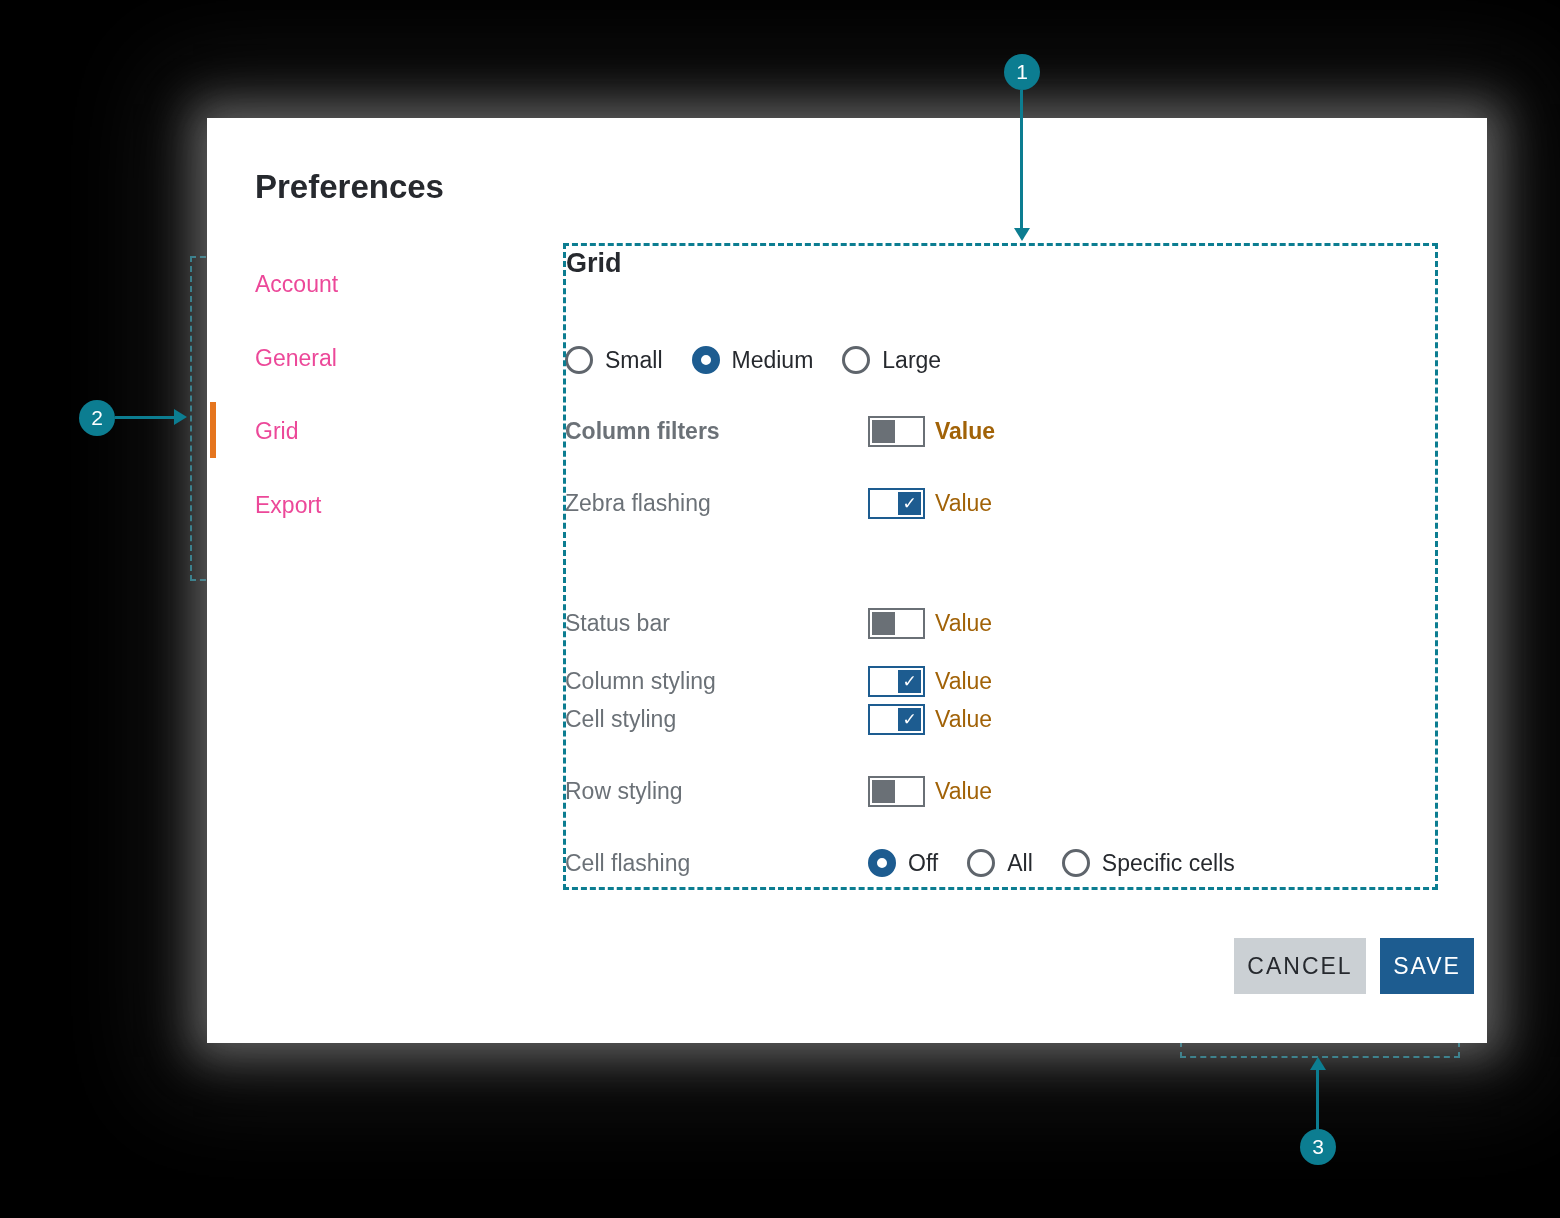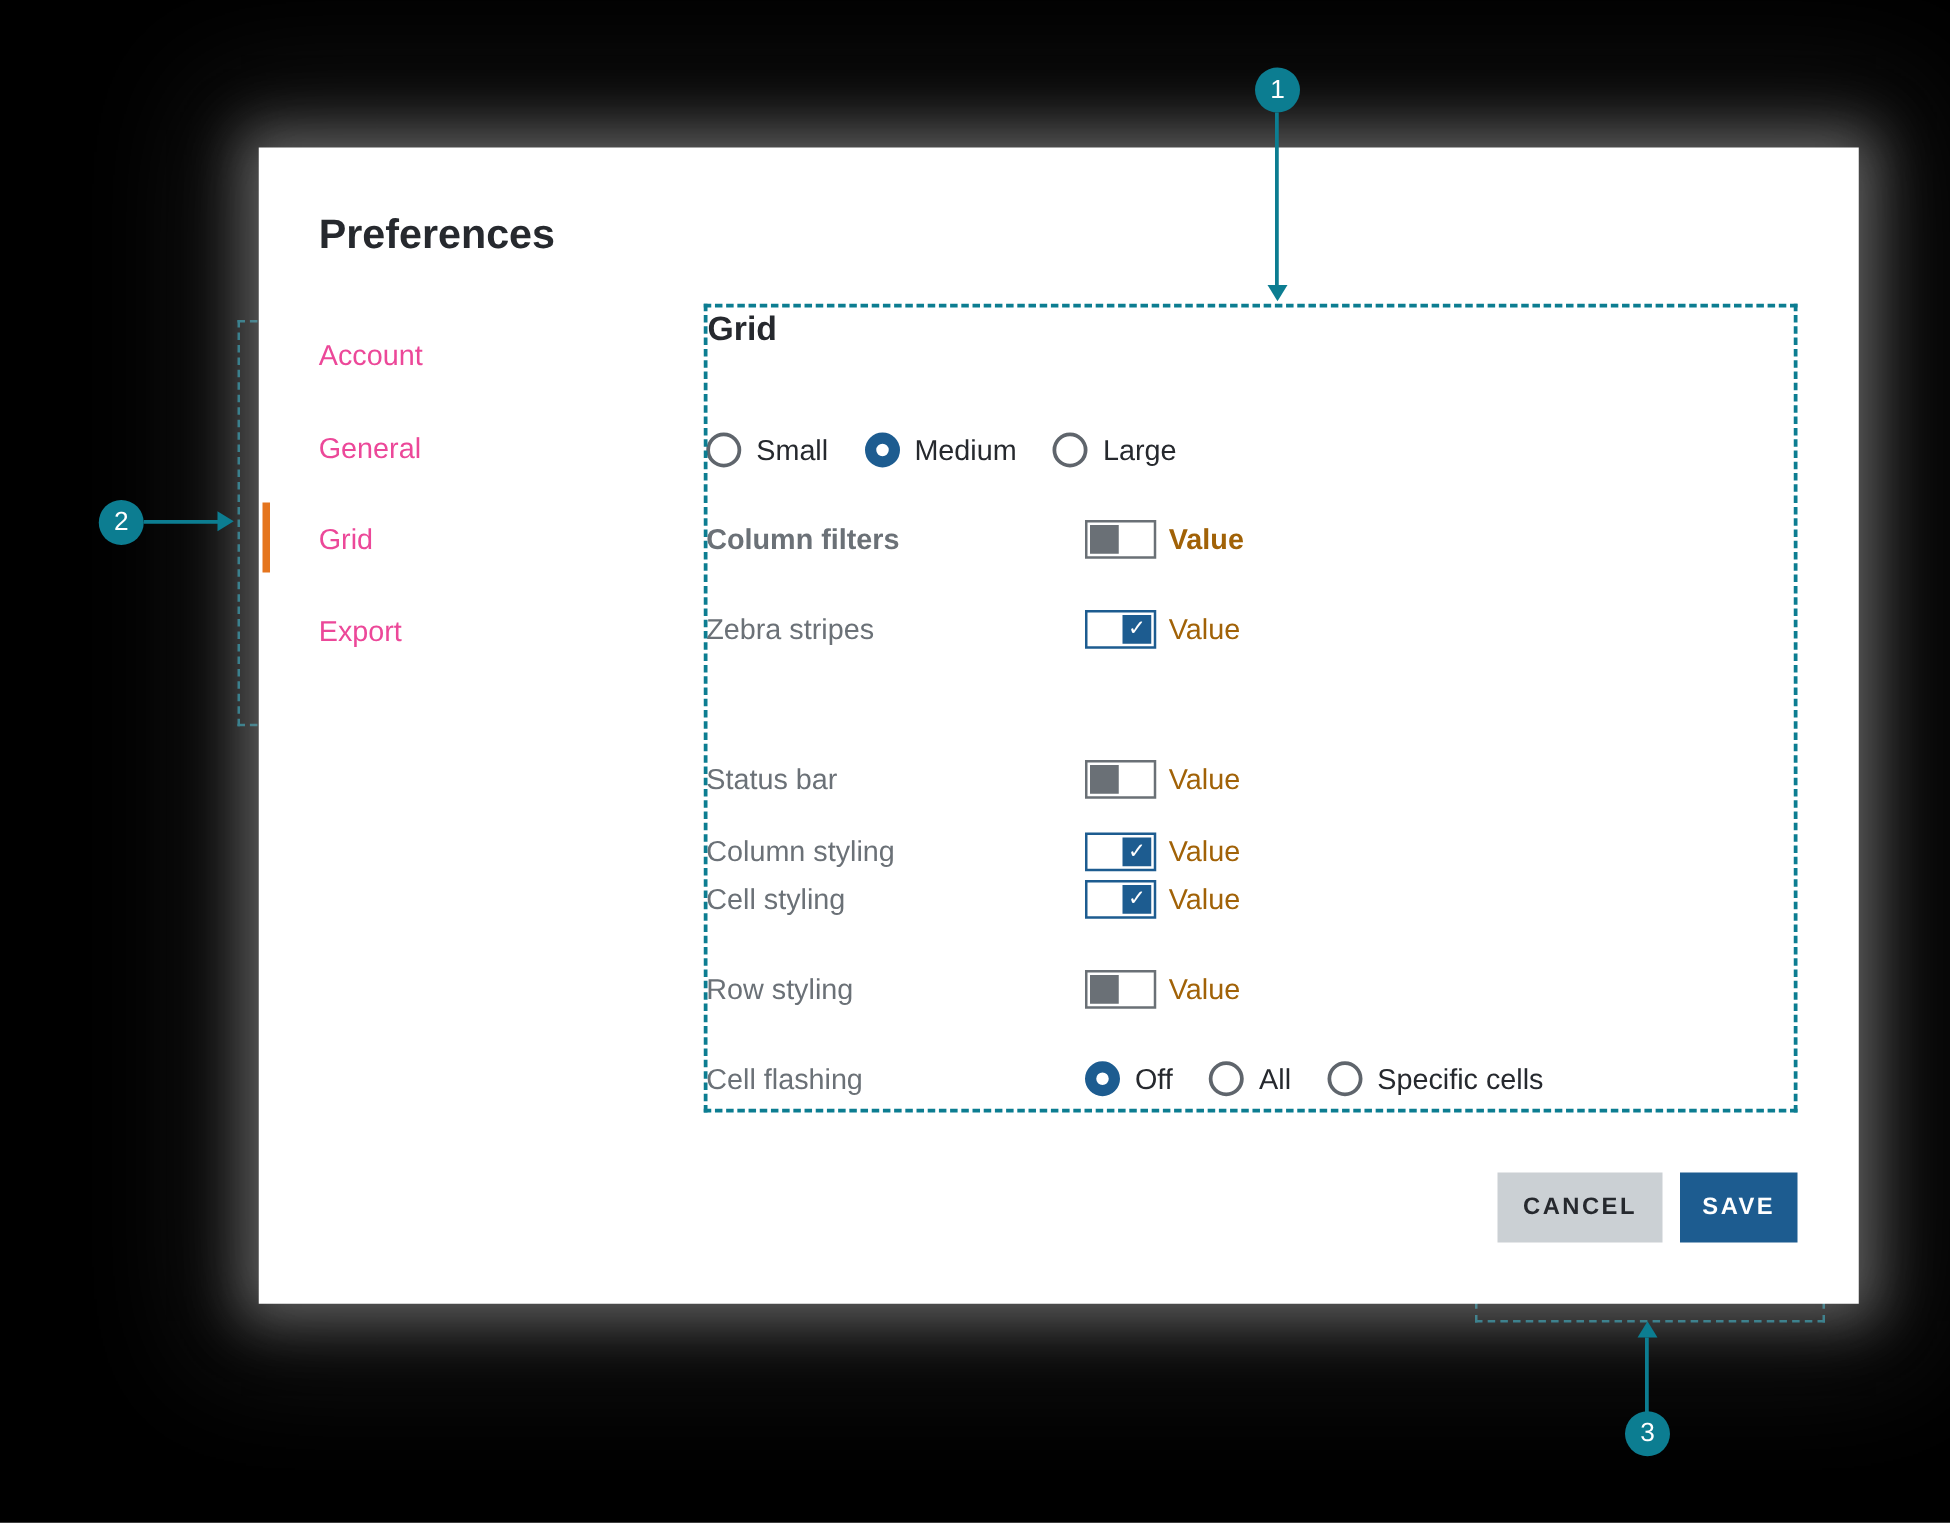--- a/index.html
+++ b/index.html
@@ -92,22 +92,22 @@
     position:absolute;top:2px;width:23px;height:23px;
     display:flex;align-items:center;justify-content:center;
     font-size:17px;font-weight:bold;color:#fff;
   }
   .toggle.off .knob{left:2px;background:#6A7076;}
   .toggle.on  .knob{right:2px;background:#1D5C90;}
 
   
   .btn{
     display:flex;align-items:center;justify-content:center;
-    font-size:19px;font-weight:700;letter-spacing:2px;
-    z-index:10;cursor:pointer;
+    font-size:23px;font-weight:400;letter-spacing:2px;
+    z-index:10;cursor:pointer;margin-left:36px;
   }
   .btn-cancel{left:1198px;top:938px;width:132px;height:56px;background:#CBD0D4;color:#26292E;}
   .btn-save{left:1344px;top:938px;width:94px;height:56px;background:#1D5C90;color:#ffffff;}
 </style>
 </head>
 <body>
 
 <div class="abs region-thin region-under" style="left:190px;top:256px;width:340px;height:321px;"></div>
 <div class="abs region-thin region-under" style="left:1180px;top:1008px;width:276px;height:46px;"></div>
 
@@ -150,21 +150,21 @@
 
 <div class="abs row" style="top:411px;font-weight:bold;">
   <div class="row-label">Column filters</div>
   <span class="toggle off">
     <span class="knob"></span>
   </span>
   <span class="value-label">Value</span>
 </div>
 
 <div class="abs row" style="top:483px;">
-  <div class="row-label">Zebra stripes</div>
+  <div class="row-label">Zebra flashing</div>
   <span class="toggle on">
     <span class="knob">✓</span>
   </span>
   <span class="value-label">Value</span>
 </div>
 
 <div class="abs row" style="top:555px;margin-top:48px;">
   <div class="row-label">Status bar</div>
   <span class="toggle off">
     <span class="knob"></span>

